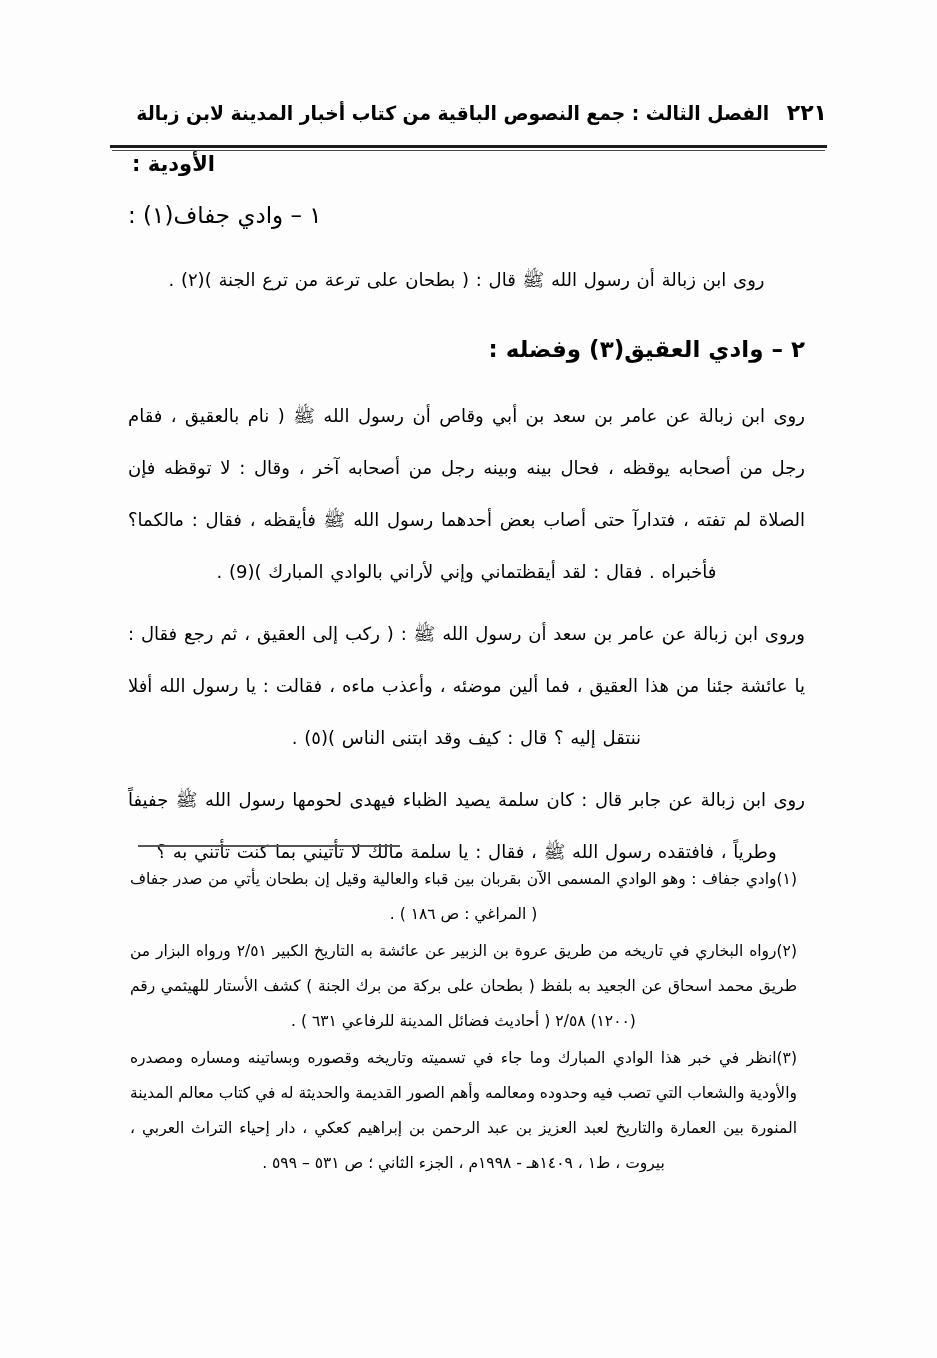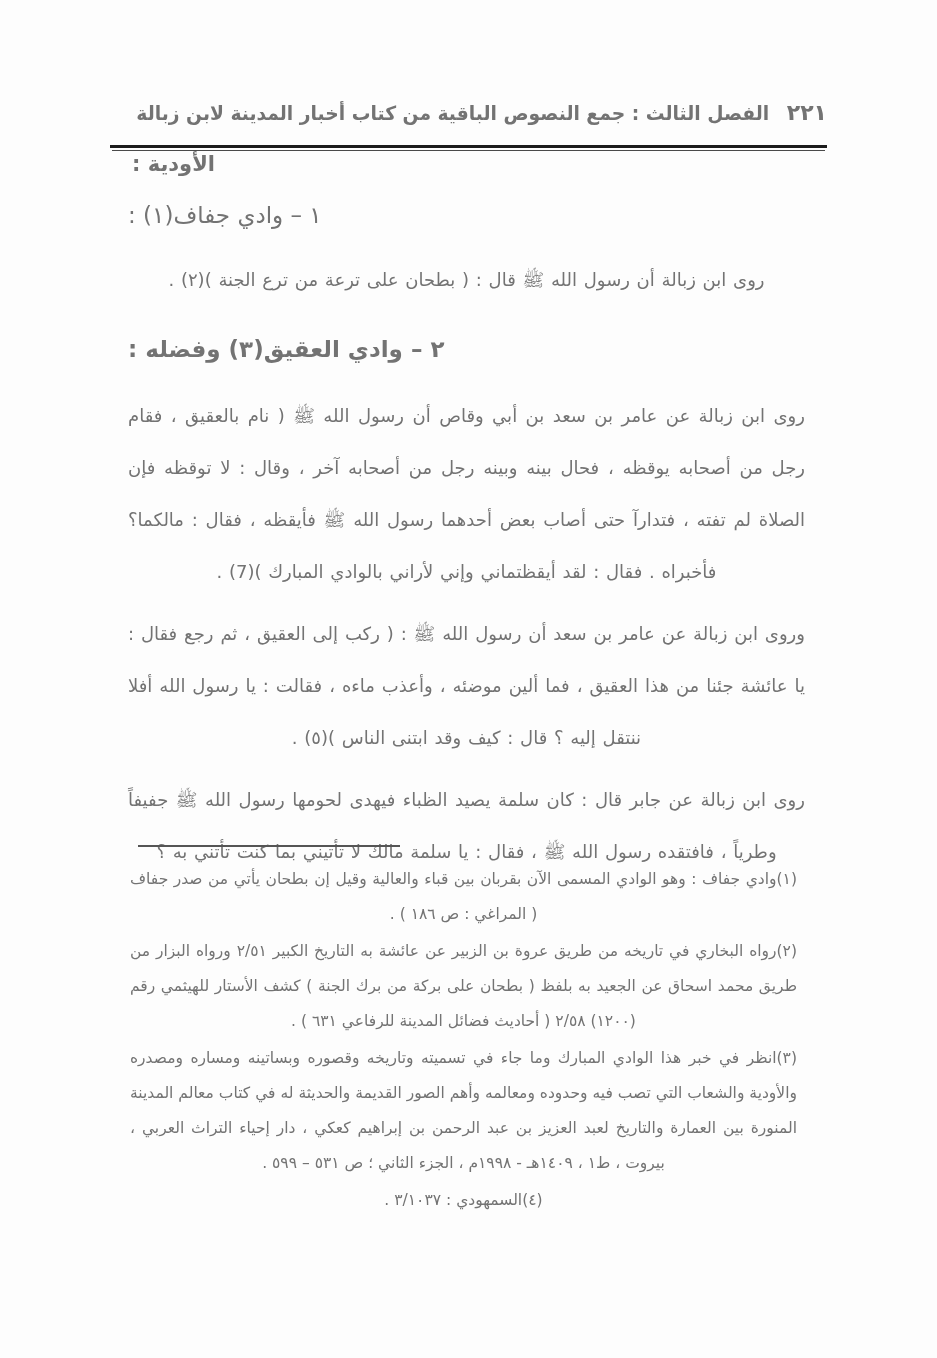--- a/index.html
+++ b/index.html
@@ -13,21 +13,21 @@
   }
   .page {
     position: relative;
     width: 937px;
     height: 1358px;
     margin: 0 auto;
     background: #fdfdfd;
     overflow: hidden;
     box-sizing: border-box;
     direction: rtl;
-    color: #737373;
+    color: #000000;
   }
   
   .header {
     position: absolute;
     top: 100px;
     right: 110px;
     left: 110px;
     height: 46px;
     display: flex;
     flex-direction: row-reverse;
@@ -83,21 +83,21 @@
   .entry-title {
     font-size: 23px;
     font-weight: normal;
     text-align: left;
     margin: 0 0 26px 0;
     letter-spacing: 0.5px;
   }
   .entry-title-2 {
     font-size: 23px;
     font-weight: bold;
-    text-align: left;
+    text-align: right;
     margin: 30px 0 28px 0;
     letter-spacing: 0.5px;
   }
   p.body-par {
     font-size: 18px;
     line-height: 52px;
     margin: 0 0 10px 0;
     text-align: justify;
     text-align-last: center;
     text-justify: inter-word;
@@ -153,38 +153,35 @@
   <div class="body-col">
 
     <div class="section-label">الأودية :</div>
 
     <div class="entry-title">١ – وادي جفاف(١) :</div>
 
     <p class="body-par single-line">روى ابن زبالة أن رسول الله ﷺ قال : ( بطحان على ترعة من ترع الجنة )(٢) .</p>
 
     <div class="entry-title-2">٢ – وادي العقيق(٣) وفضله :</div>
 
-    <p class="body-par">روى ابن زبالة عن عامر بن سعد بن أبي وقاص أن رسول الله ﷺ ( نام بالعقيق ، فقام رجل من أصحابه يوقظه ، فحال بينه وبينه رجل من أصحابه آخر ، وقال : لا توقظه فإن الصلاة لم تفته ، فتدارآ حتى أصاب بعض أحدهما رسول الله ﷺ فأيقظه ، فقال : مالكما؟ فأخبراه . فقال : لقد أيقظتماني وإني لأراني بالوادي المبارك )(7) .</p>
+    <p class="body-par">روى ابن زبالة عن عامر بن سعد بن أبي وقاص أن رسول الله ﷺ ( نام بالعقيق ، فقام رجل من أصحابه يوقظه ، فحال بينه وبينه رجل من أصحابه آخر ، وقال : لا توقظه فإن الصلاة لم تفته ، فتدارآ حتى أصاب بعض أحدهما رسول الله ﷺ فأيقظه ، فقال : مالكما؟ فأخبراه . فقال : لقد أيقظتماني وإني لأراني بالوادي المبارك )(9) .</p>
 
     <p class="body-par">وروى ابن زبالة عن عامر بن سعد أن رسول الله ﷺ : ( ركب إلى العقيق ، ثم رجع فقال : يا عائشة جئنا من هذا العقيق ، فما ألين موضئه ، وأعذب ماءه ، فقالت : يا رسول الله أفلا ننتقل إليه ؟ قال : كيف وقد ابتنى الناس )(٥) .</p>
 
     <p class="body-par">روى ابن زبالة عن جابر قال : كان سلمة يصيد الظباء فيهدى لحومها رسول الله ﷺ جفيفاً وطرياً ، فافتقده رسول الله ﷺ ، فقال : يا سلمة مالك لا تأتيني بما كنت تأتني به ؟</p>
 
   </div>
 
   <div class="fn-rule"></div>
 
   <div class="footnotes">
     <p class="fn">
       <span class="fn-num">(١)</span><span>وادي جفاف : وهو الوادي المسمى الآن بقربان بين قباء والعالية وقيل إن بطحان يأتي من صدر جفاف ( المراغي : ص ١٨٦ ) .</span>
     </p>
     <p class="fn">
       <span class="fn-num">(٢)</span><span>رواه البخاري في تاريخه من طريق عروة بن الزبير عن عائشة به التاريخ الكبير ٢/٥١ ورواه البزار من طريق محمد اسحاق عن الجعيد به بلفظ ( بطحان على بركة من برك الجنة ) كشف الأستار للهيثمي رقم (١٢٠٠) ٢/٥٨ ( أحاديث فضائل المدينة للرفاعي ٦٣١ ) .</span>
     </p>
     <p class="fn">
       <span class="fn-num">(٣)</span><span>انظر في خبر هذا الوادي المبارك وما جاء في تسميته وتاريخه وقصوره وبساتينه ومساره ومصدره والأودية والشعاب التي تصب فيه وحدوده ومعالمه وأهم الصور القديمة والحديثة له في كتاب معالم المدينة المنورة بين العمارة والتاريخ لعبد العزيز بن عبد الرحمن بن إبراهيم كعكي ، دار إحياء التراث العربي ، بيروت ، ط١ ، ١٤٠٩هـ - ١٩٩٨م ، الجزء الثاني ؛ ص ٥٣١ – ٥٩٩ .</span>
     </p>
-    <p class="fn short">
-      <span class="fn-num">(٤)</span><span>السمهودي : ٣/١٠٣٧ .</span>
-    </p>
   </div>
 
 </div>
 
 </body></html>

